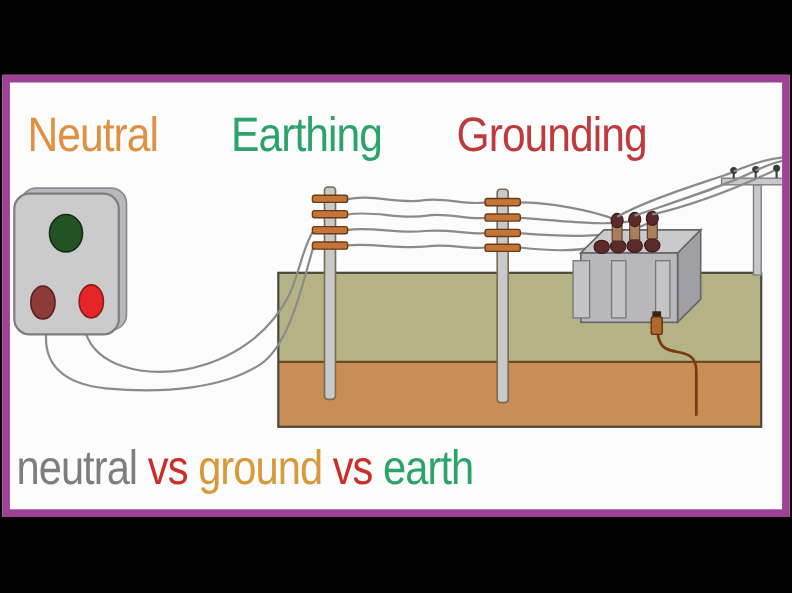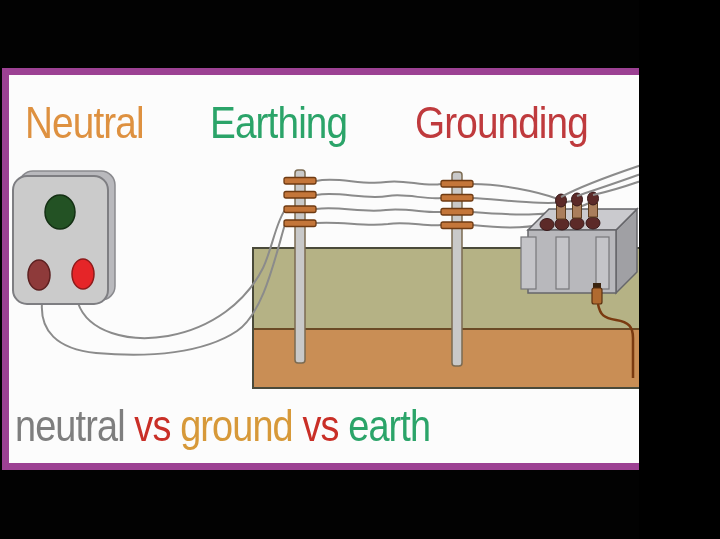--- a/index.html
+++ b/index.html
@@ -1,17 +1,17 @@
 <!DOCTYPE html>
 <html><head>
 <meta charset="utf-8">
 <style>
   html,body{margin:0;padding:0;background:#000;}
   .stage{
-    position:relative;width:639px;height:539px;background:#020202;
+    position:relative;width:720px;height:539px;background:#020202;
     overflow:hidden;font-family:"Liberation Sans",sans-serif;
   }
   .letterbox{position:absolute;left:0;width:720px;background:#020202;}
   .letterbox.top{top:0;height:68px;}
   .letterbox.bottom{top:470px;height:69px;}
   .panel{
     position:absolute;left:2px;top:68px;width:716px;height:402px;
     box-sizing:border-box;border:7px solid #9c4193;background:#fcfcfc;
     overflow:hidden;
   }

